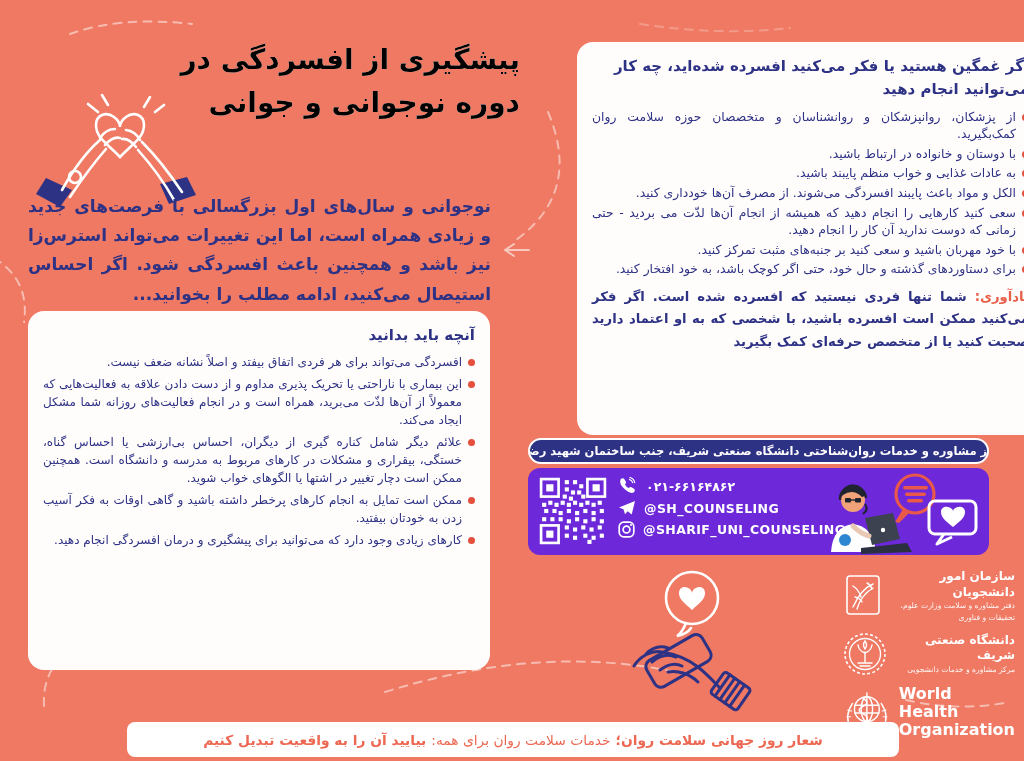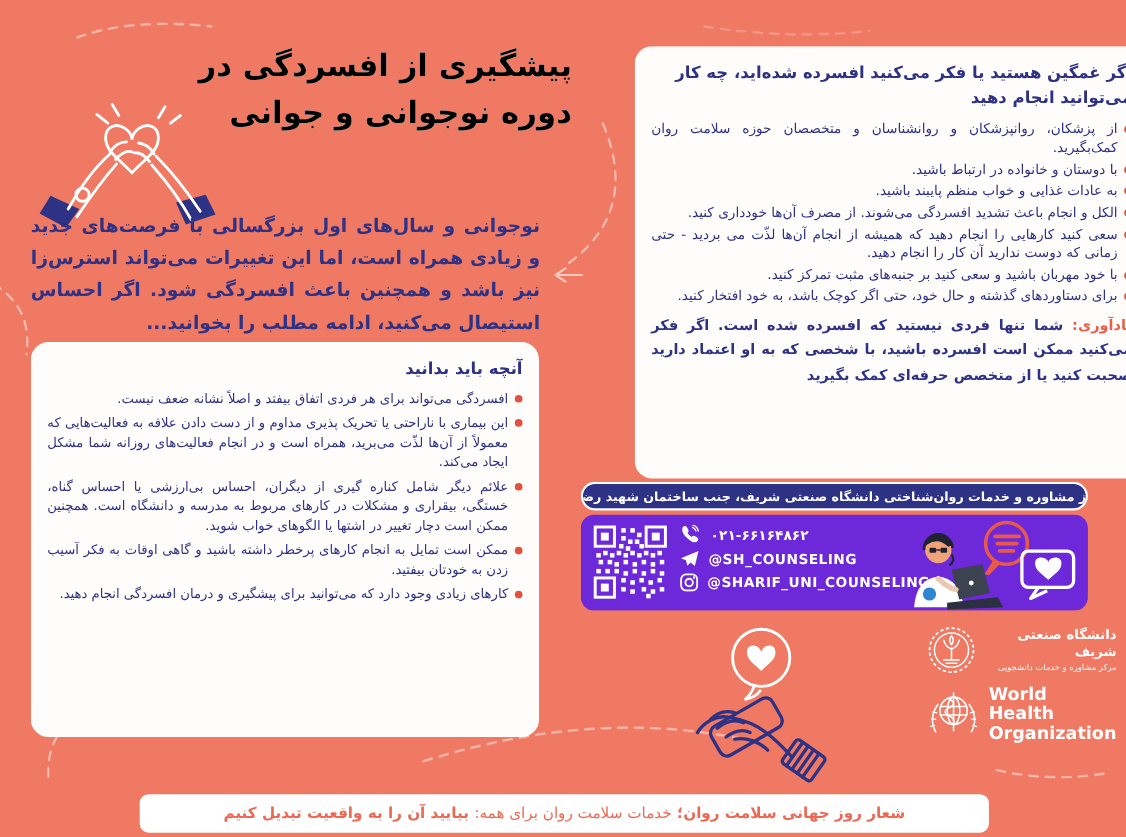--- a/index.html
+++ b/index.html
@@ -132,21 +132,21 @@
       <li><span class="dot"></span><span>کارهای زیادی وجود دارد که می‌توانید برای پیشگیری و درمان افسردگی انجام دهید.</span></li>
     </ul>
   </section>
 
   <section class="card action-card">
     <h2>اگر غمگین هستید یا فکر می‌کنید افسرده شده‌اید، چه کار می‌توانید انجام دهید</h2>
     <ul>
       <li><span class="dot"></span><span>از پزشکان، روانپزشکان و روانشناسان و متخصصان حوزه سلامت روان کمک‌بگیرید.</span></li>
       <li><span class="dot"></span><span>با دوستان و خانواده در ارتباط باشید.</span></li>
       <li><span class="dot"></span><span>به عادات غذایی و خواب منظم پایبند باشید.</span></li>
-      <li><span class="dot"></span><span>الکل و انجام باعث تشدید افسردگی می‌شوند. از مصرف آن‌ها خودداری کنید.</span></li>
+      <li><span class="dot"></span><span>الکل و مواد باعث پایبند افسردگی می‌شوند. از مصرف آن‌ها خودداری کنید.</span></li>
       <li><span class="dot"></span><span>سعی کنید کارهایی را انجام دهید که همیشه از انجام آن‌ها لذّت می بردید - حتی زمانی که دوست ندارید آن کار را انجام دهید.</span></li>
       <li><span class="dot"></span><span>با خود مهربان باشید و سعی کنید بر جنبه‌های مثبت تمرکز کنید.</span></li>
       <li><span class="dot"></span><span>برای دستاوردهای گذشته و حال خود، حتی اگر کوچک باشد، به خود افتخار کنید.</span></li>
     </ul>
     <p class="reminder">
       <span class="rem-label">یادآوری:</span>
       <span>شما تنها فردی نیستید که افسرده شده است. اگر فکر می‌کنید ممکن است افسرده باشید، با شخصی که به او اعتماد دارید صحبت کنید یا از متخصص حرفه‌ای کمک بگیرید</span>
     </p>
   </section>
 
@@ -280,20 +280,36 @@
       <path d="M34,106 C40,96 52,90 62,92 C74,94 88,99 98,107 C108,115 114,122 120,128"></path>
       <path d="M98,122 C90,114 78,110 68,112"></path>
       <g transform="rotate(35 130 132)">
         <rect x="114" y="118" width="32" height="26" rx="3"></rect>
         <path d="M120,118 v26 M126,118 v26 M132,118 v26 M138,118 v26"></path>
       </g>
     </g>
   </svg>
 
   <div class="logos">
+    <div class="logo-row">
+      <svg width="40" height="50" viewBox="0 0 40 50">
+        <rect x="4" y="5" width="32" height="38" rx="3" fill="none" stroke="#ffffff" stroke-width="1.6"></rect>
+        <g fill="none" stroke="#ffffff" stroke-width="1.4" stroke-linecap="round">
+          <path d="M10,36 q8,-18 20,-23"></path>
+          <path d="M14,38 q4,-14 16,-21"></path>
+          <path d="M10,15 q6,4 8,11"></path>
+          <path d="M24,12 q4,2 5,6"></path>
+          <path d="M12,26 q5,1 7,5"></path>
+        </g>
+      </svg>
+      <div class="logo-text">
+        <div class="logo-title">سازمان امور دانشجویان</div>
+        <div class="logo-sub">دفتر مشاوره و سلامت وزارت علوم، تحقیقات و فناوری</div>
+      </div>
+    </div>
 
     <div class="logo-row">
       <svg width="44" height="44" viewBox="0 0 44 44">
         <circle cx="22" cy="22" r="20" fill="none" stroke="#ffffff" stroke-width="1.6" stroke-dasharray="3 2.2"></circle>
         <circle cx="22" cy="22" r="15.5" fill="none" stroke="#ffffff" stroke-width="1.3"></circle>
         <g fill="none" stroke="#ffffff" stroke-width="1.4" stroke-linecap="round">
           <path d="M22,30 v-10"></path>
           <path d="M22,21 q-6,-2 -7,-8"></path>
           <path d="M22,21 q6,-2 7,-8"></path>
           <path d="M22,17 q-3,-4 0,-8 q3,4 0,8"></path>

